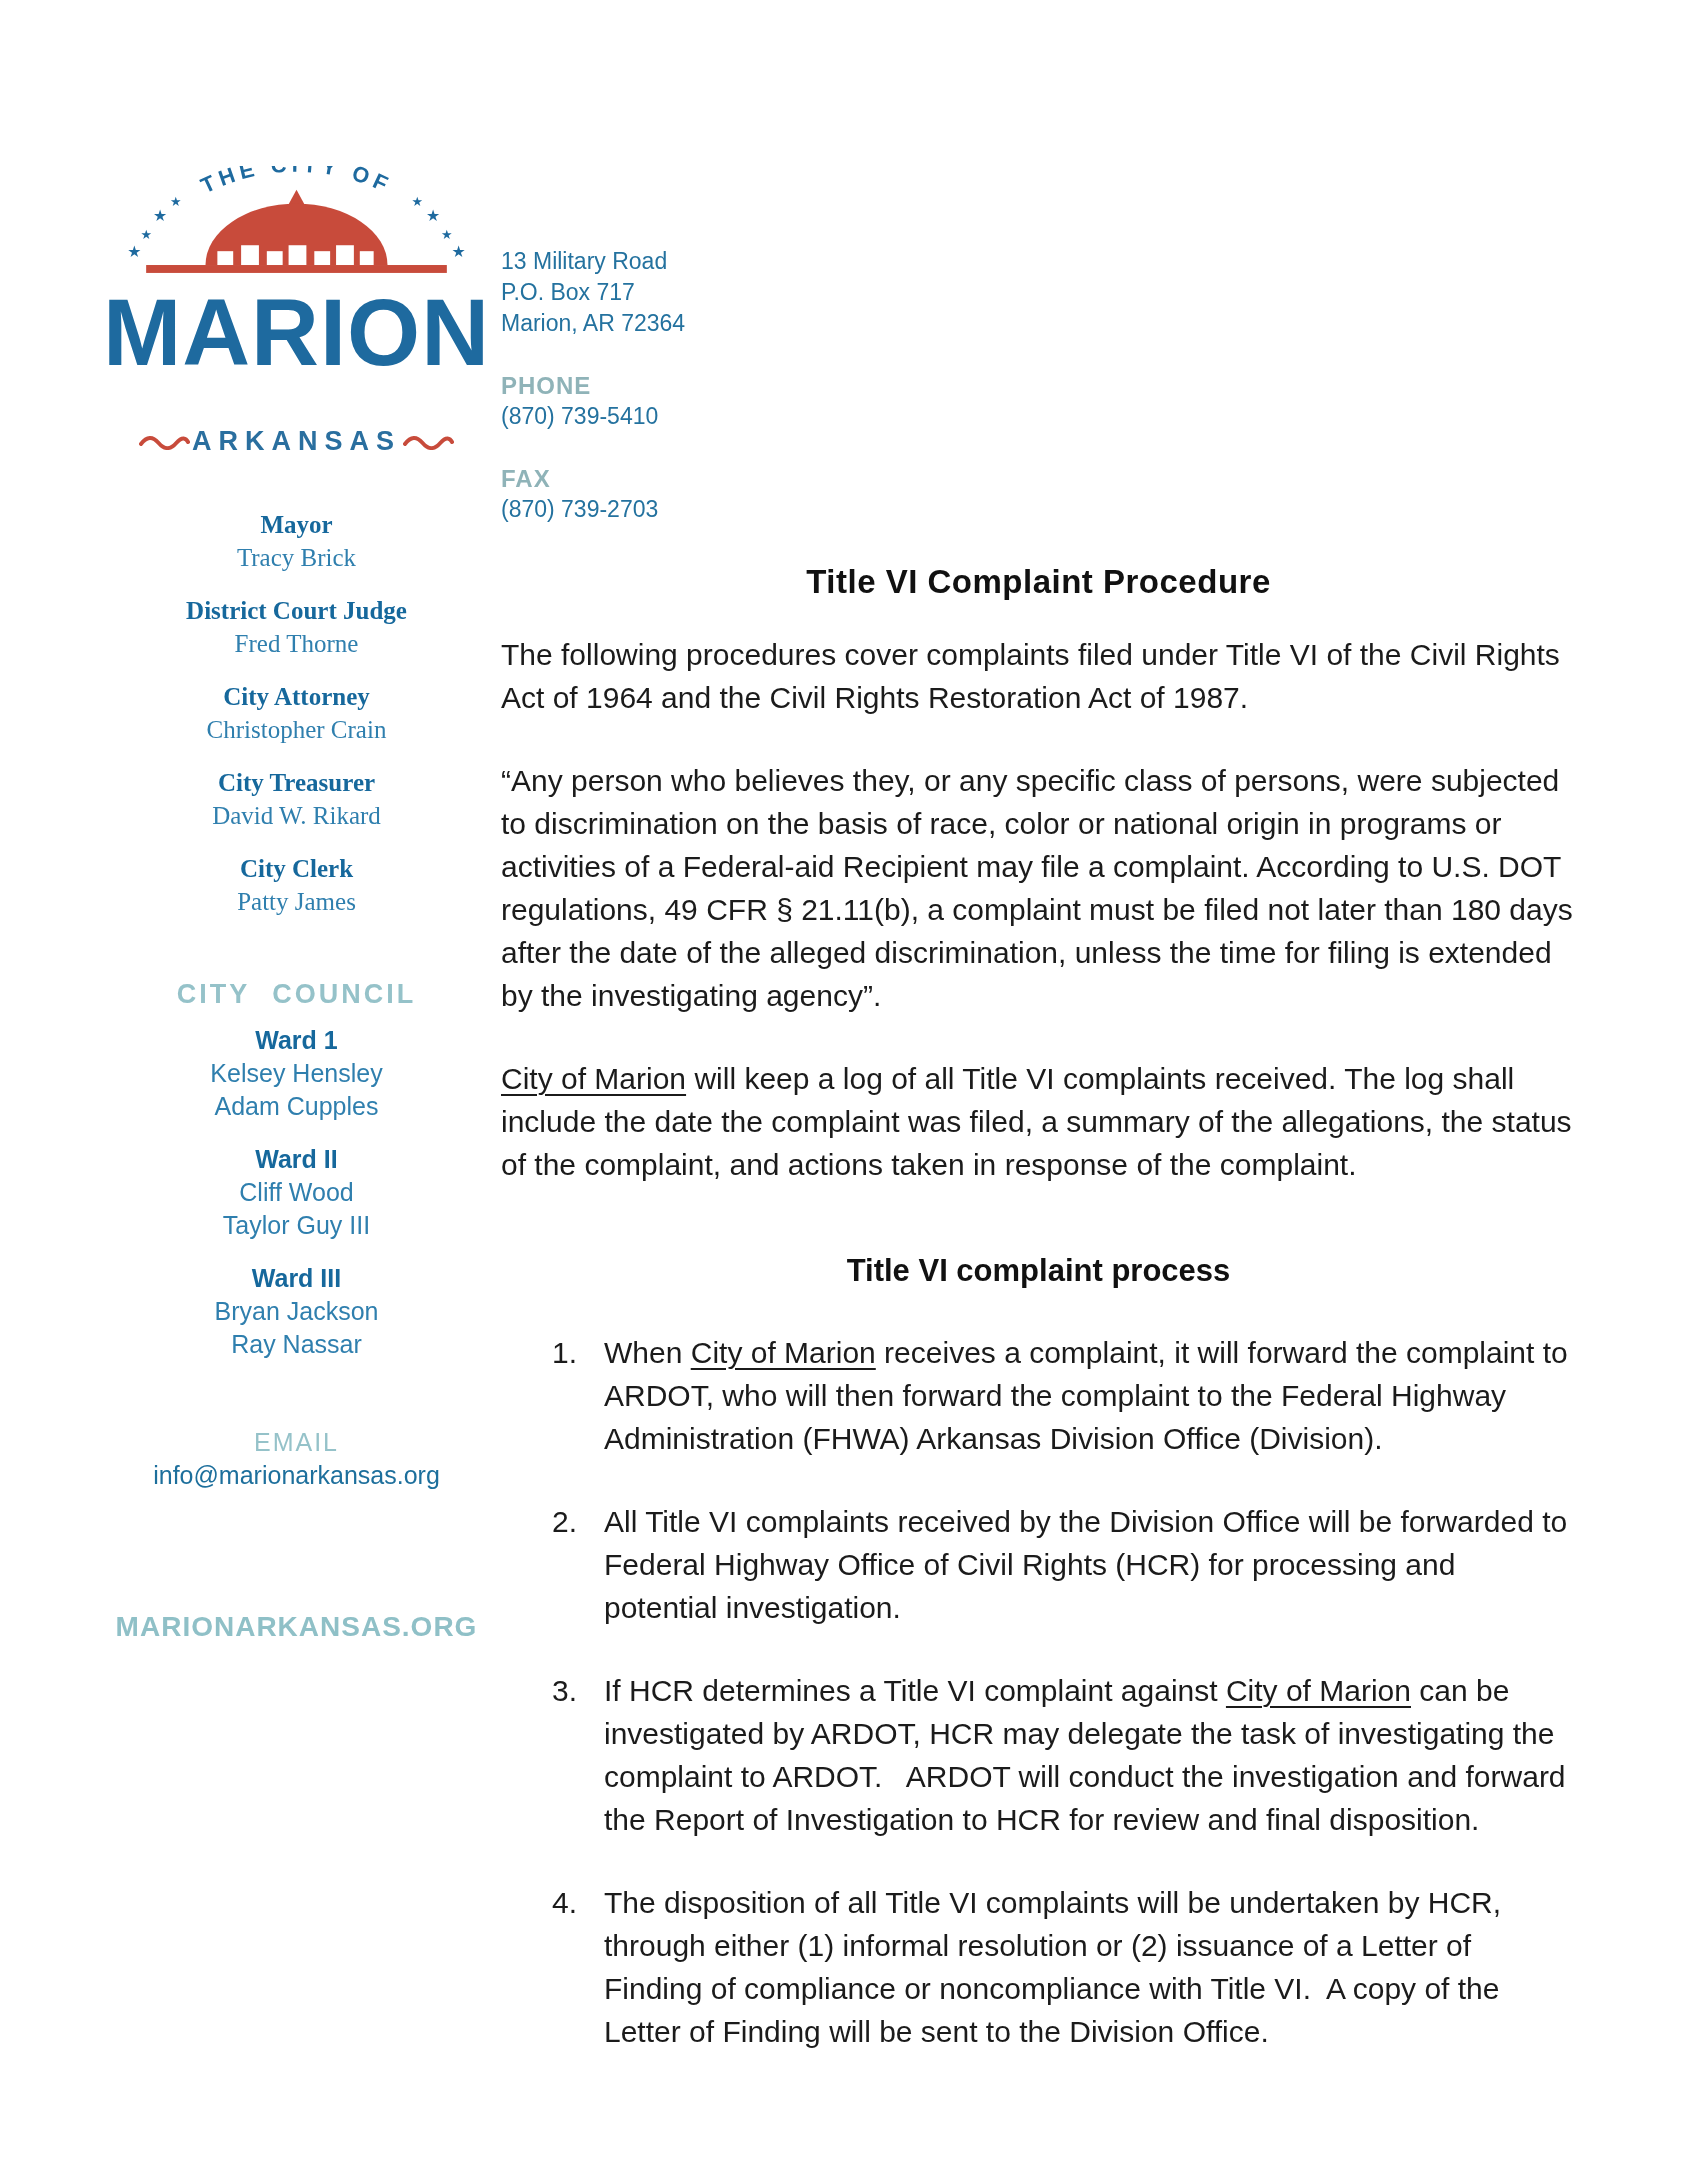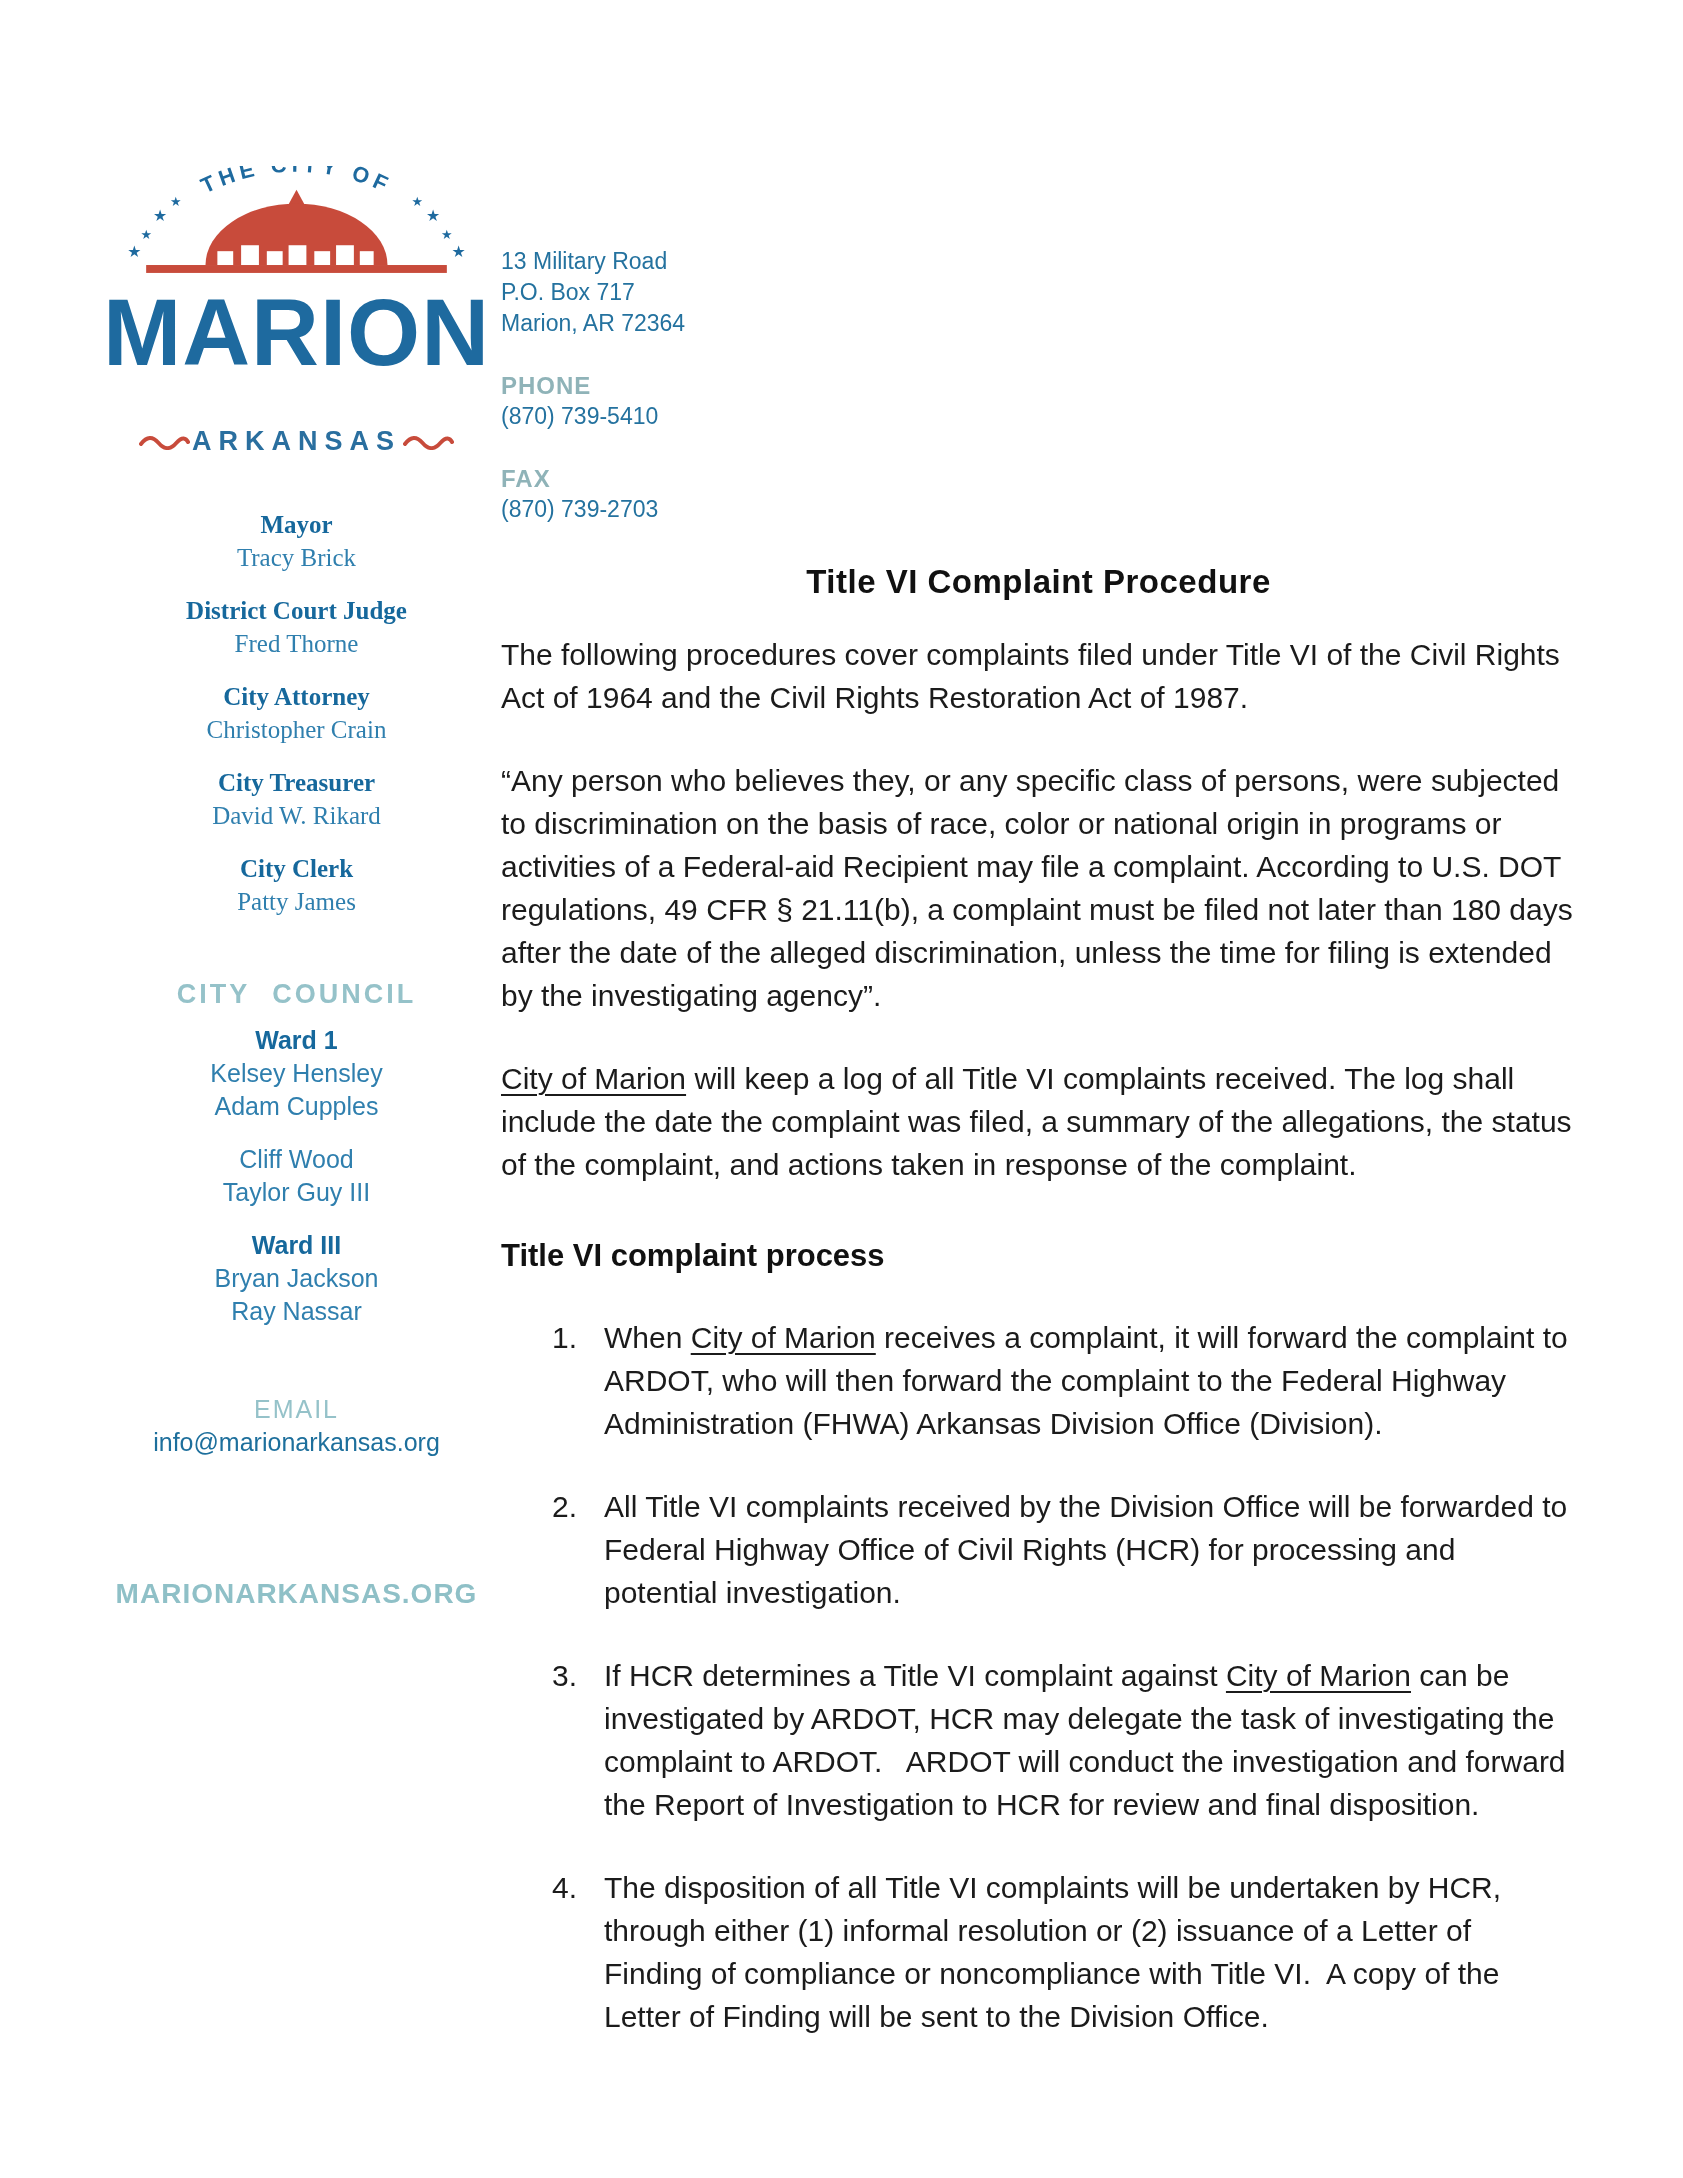--- a/index.html
+++ b/index.html
@@ -30,21 +30,21 @@
   
   .main{position:absolute;left:501px;top:246px;width:1075px;}
   .contact-row{display:flex;font-size:23px;line-height:31px;color:#24729F;flex-direction:column;}
   .addr{width:297px;}
   .pf{width:277px;padding-top:31px;}
   .pf-label{color:#8FB3B8;font-weight:bold;font-size:24px;letter-spacing:1px;line-height:31px;}
   .pf-value{line-height:31px;}
   .doc-title{text-align:center;font-size:33px;font-weight:bold;color:#111111;margin-top:38px;letter-spacing:0.5px;}
   .para{font-size:30px;line-height:43px;margin:40px 0 0 0;color:#1b1b1b;}
   .para.first{margin-top:32px;}
-  .process-heading{text-align:left;font-size:31px;font-weight:bold;color:#111111;margin-top:52px;}
+  .process-heading{text-align:center;font-size:31px;font-weight:bold;color:#111111;margin-top:67px;}
   ol.process{list-style:none;margin:42px 0 0 0;padding:0 0 0 51px;}
   ol.process li{display:flex;margin-bottom:40px;font-size:30px;line-height:43px;color:#1b1b1b;}
   .num{flex:none;width:36px;margin-right:16px;}
   .li-text{flex:1;}
   .u{text-decoration:underline;text-decoration-thickness:2px;text-underline-offset:5px;}
 </style>
 </head>
 <body>
 
 <div class="sidebar">
@@ -119,20 +119,21 @@
 
   <div class="council-heading">CITY COUNCIL</div>
 
   <div>
     <div class="group">
       <div class="group-title">Ward 1</div>
       <div class="group-name">Kelsey Hensley</div>
       <div class="group-name">Adam Cupples</div>
     </div>
     <div class="group">
+      <div class="group-title">Ward II</div>
       <div class="group-name">Cliff Wood</div>
       <div class="group-name">Taylor Guy III</div>
     </div>
     <div class="group">
       <div class="group-title">Ward III</div>
       <div class="group-name">Bryan Jackson</div>
       <div class="group-name">Ray Nassar</div>
     </div>
   </div>
 

